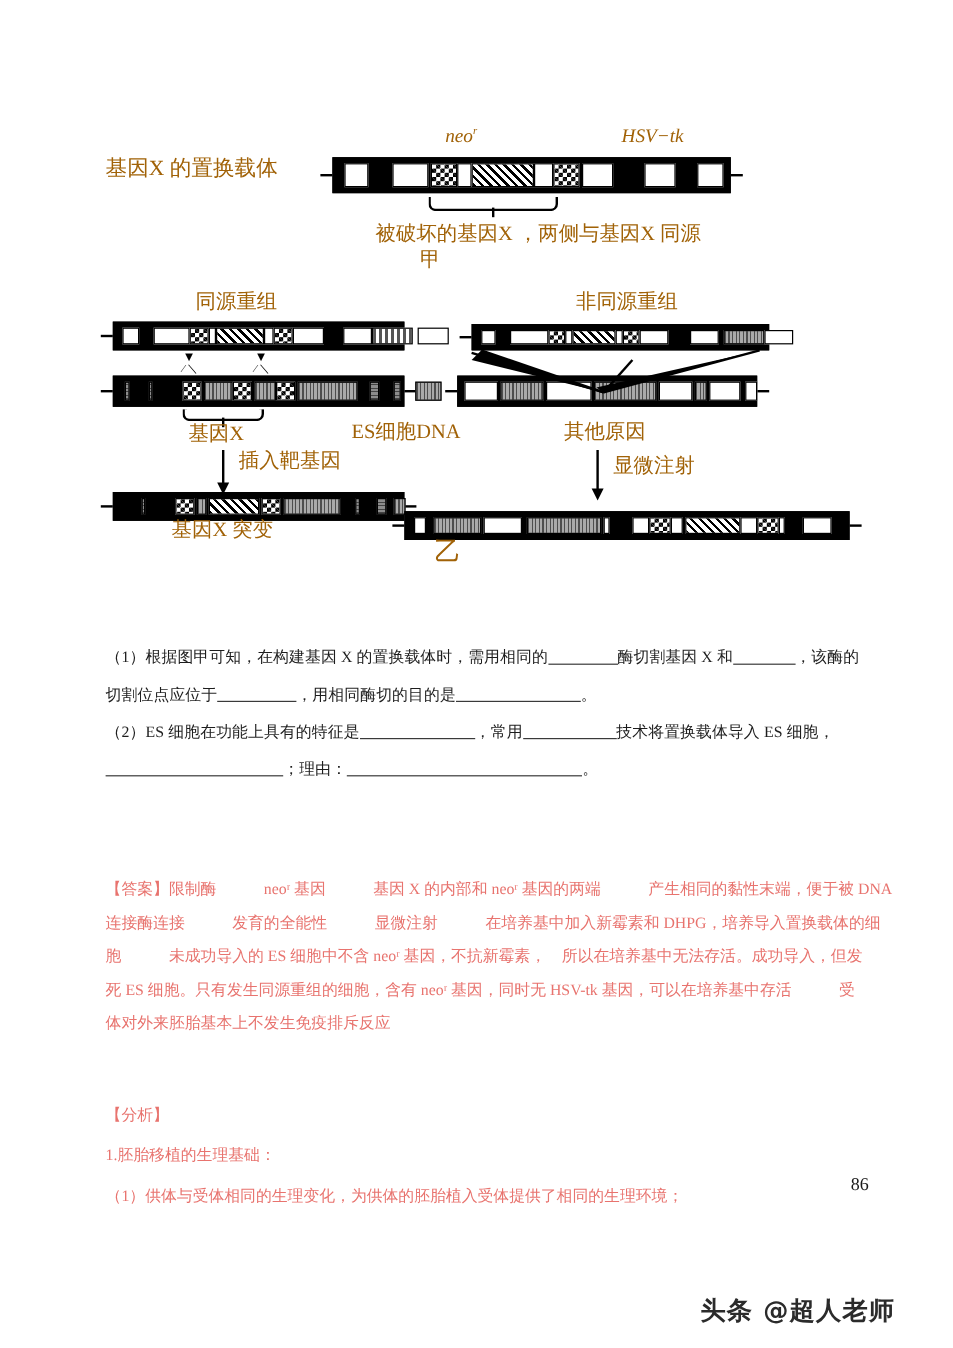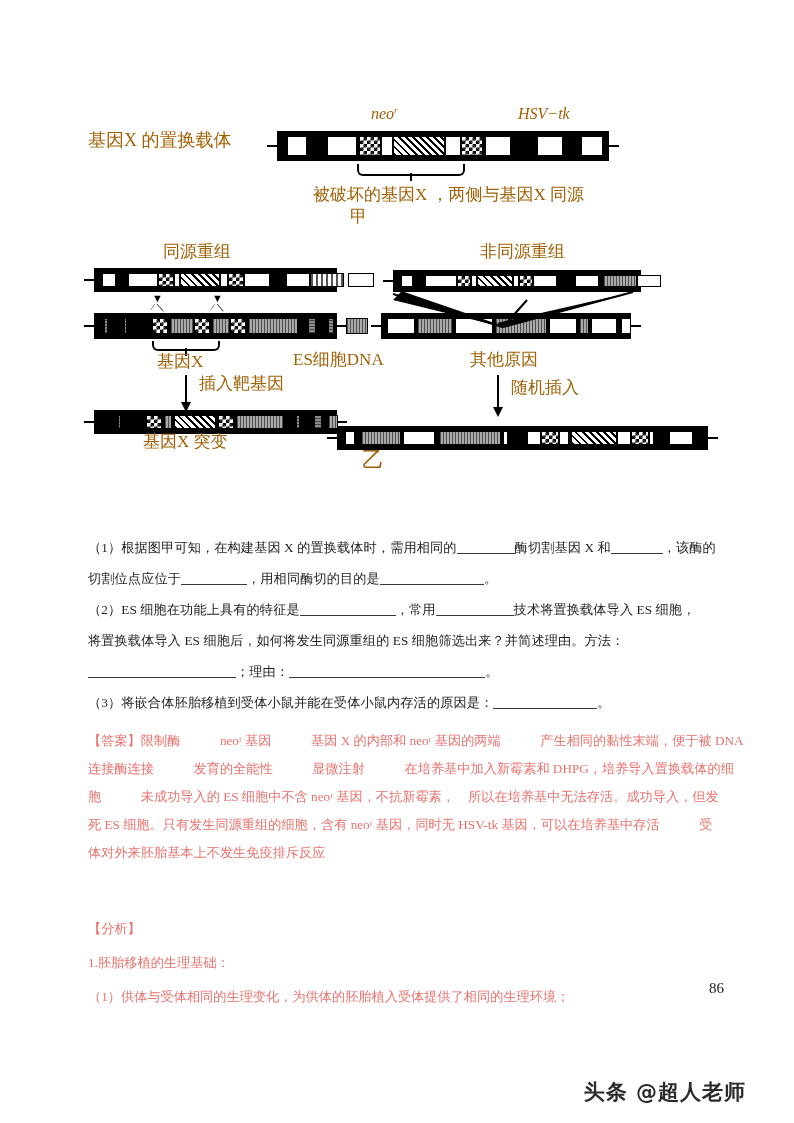--- a/index.html
+++ b/index.html
@@ -361,21 +361,21 @@
       <span>其他原因</span>
     </div>
 
     <div class="arrow" style="left:185px; top:375px; height:28px;"></div>
     <div class="fig-label" style="left:199px; top:375px; font-size:17px;">
       <span>插入靶基因</span>
     </div>
 
     <div class="arrow" style="left:497px; top:375px; height:33px;"></div>
     <div class="fig-label" style="left:511px; top:379px; font-size:17px;">
-      <span>随机插入</span>
+      <span>显微注射</span>
     </div>
 
     <div class="dna" style="left:94px; top:410px; width:243px; height:24px;">
       <span class="tick left"></span>
       <span class="tick right"></span>
       <span class="seg graydark" style="left:22px;  width:3px;"></span>
       <span class="seg check" style="left:50px;  width:16px;"></span>
       <span class="seg gray" style="left:68px;  width:8px;"></span>
       <span class="seg hatch" style="left:78px;  width:42px;"></span>
       <span class="seg check" style="left:122px; width:16px;"></span>
@@ -419,31 +419,25 @@
     </div>
 
     <div class="q-line">
       <span>切割位点应位于</span><span class="blank" style="width:66px;"></span><span>，用相同酶切的目的是</span><span class="blank" style="width:104px;"></span><span>。</span>
     </div>
 
     <div class="q-line">
       <span>（2）ES 细胞在功能上具有的特征是</span><span class="blank" style="width:96px;"></span><span>，常用</span><span class="blank" style="width:78px;"></span><span>技术将置换载体导入 ES 细胞，</span>
     </div>
 
-    <div class="q-line">
-      <span>将置换载体导入 ES 细胞后，如何将发生同源重组的 ES 细胞筛选出来？并简述理由。方法：</span>
-    </div>
 
     <div class="q-line">
       <span class="blank" style="width:148px;"></span><span>；理由：</span><span class="blank" style="width:196px;"></span><span>。</span>
     </div>
 
-    <div class="q-line">
-      <span>（3）将嵌合体胚胎移植到受体小鼠并能在受体小鼠内存活的原因是：</span><span class="blank" style="width:104px;"></span><span>。</span>
-    </div>
   </div>
 
   <div class="ans-block">
     <div class="ans-line">【答案】限制酶　　　neoʳ 基因　　　基因 X 的内部和 neoʳ 基因的两端　　　产生相同的黏性末端，便于被 DNA</div>
     <div class="ans-line">连接酶连接　　　发育的全能性　　　显微注射　　　在培养基中加入新霉素和 DHPG，培养导入置换载体的细</div>
     <div class="ans-line">胞　　　未成功导入的 ES 细胞中不含 neoʳ 基因，不抗新霉素，　所以在培养基中无法存活。成功导入，但发</div>
     <div class="ans-line">死 ES 细胞。只有发生同源重组的细胞，含有 neoʳ 基因，同时无 HSV-tk 基因，可以在培养基中存活　　　受</div>
     <div class="ans-line">体对外来胚胎基本上不发生免疫排斥反应</div>
   </div>
 

